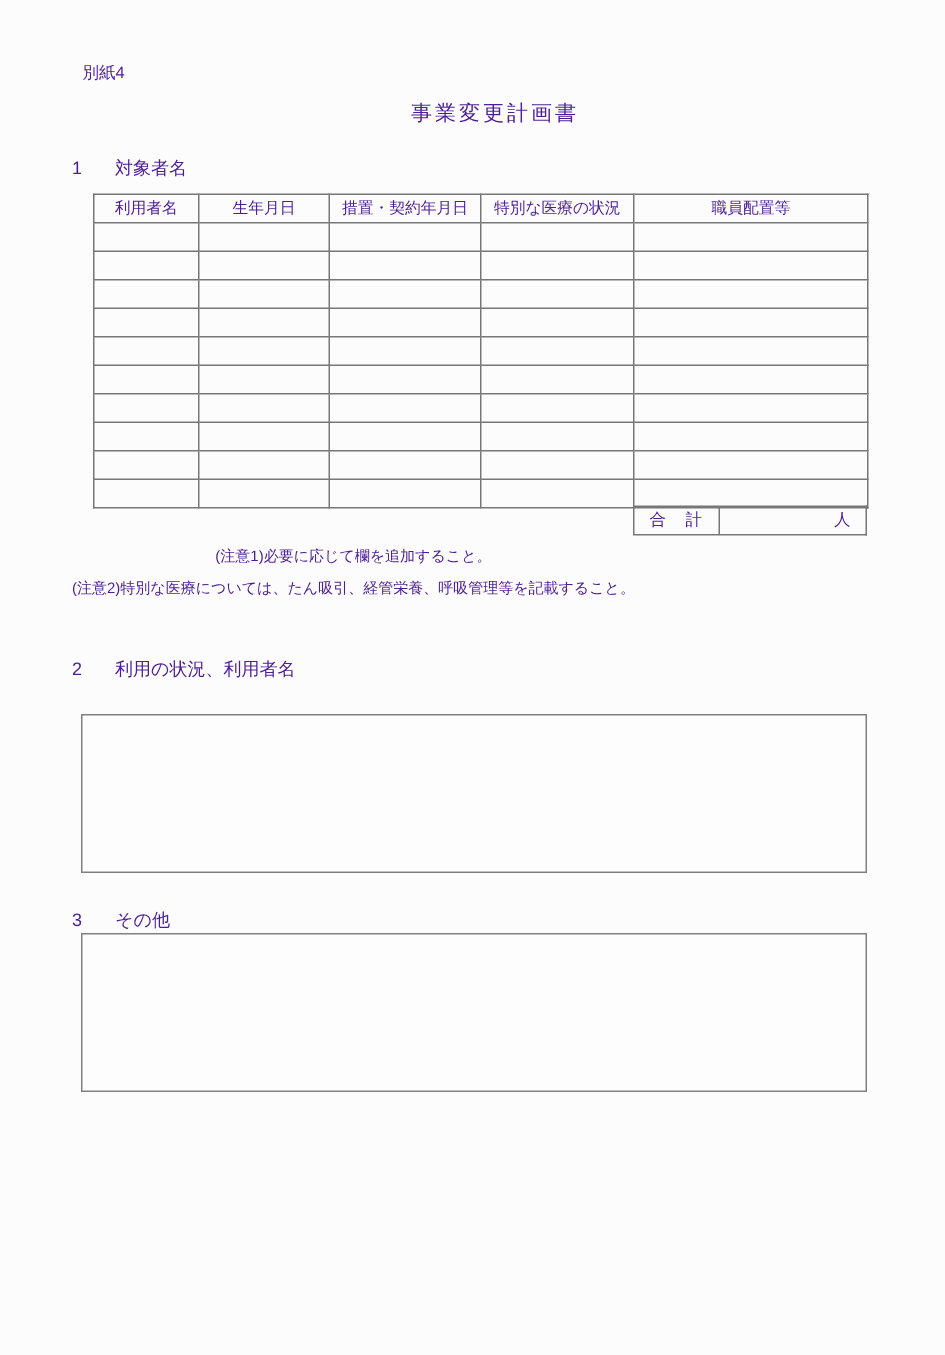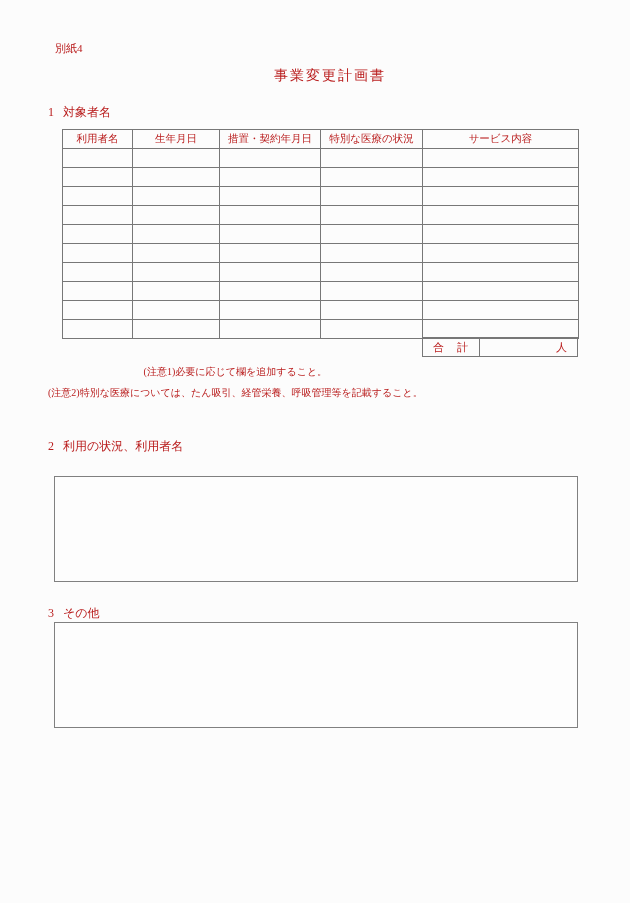--- a/index.html
+++ b/index.html
@@ -5,43 +5,43 @@
   html, body {
     margin: 0;
     padding: 0;
     background: #fcfcfc;
   }
   .page {
     position: relative;
     width: 605px;
     height: 903px;
     background: #fcfcfc;
-    font-family: Liberation Serif, serif;
-    color: #b91c1c;
+    font-family: Liberation Sans, sans-serif;
+    color: #4c1d95;
     overflow: hidden;
   }
   .abs { position: absolute; }
 
   .attachment-label {
     left: 55px; top: 41px;
     font-size: 11px;
   }
   .doc-title {
     left: 330px; top: 67px;
     transform: translateX(-50%);
     font-size: 14px;
     letter-spacing: 2px;
     white-space: nowrap;
   }
   .sec-heading {
     font-size: 12px;
     white-space: nowrap;
   }
   .sec-heading .num { display: inline-block; }
-  .sec-heading .txt { display: inline-block; margin-left: 9px; }
+  .sec-heading .txt { display: inline-block; margin-left: 22px; }
 
   .sec1-heading { left: 48px; top: 104px; }
   .sec2-heading { left: 48px; top: 438px; }
   .sec2-sub     { left: 57px; top: 459px; font-size: 12px; white-space: nowrap; }
   .sec3-heading { left: 48px; top: 605px; }
 
   table.target-table {
     position: absolute;
     left: 62px; top: 129px;
     border-collapse: collapse;
@@ -125,21 +125,21 @@
       <col style="width:101px">
       <col style="width:102px">
       <col style="width:156px">
     </colgroup>
     <thead>
       <tr>
         <th>利用者名</th>
         <th>生年月日</th>
         <th>措置・契約年月日</th>
         <th>特別な医療の状況</th>
-        <th>サービス内容</th>
+        <th>職員配置等</th>
       </tr>
     </thead>
     <tbody>
         <tr>
           <td></td>
           <td></td>
           <td></td>
           <td></td>
           <td></td>
         </tr>

